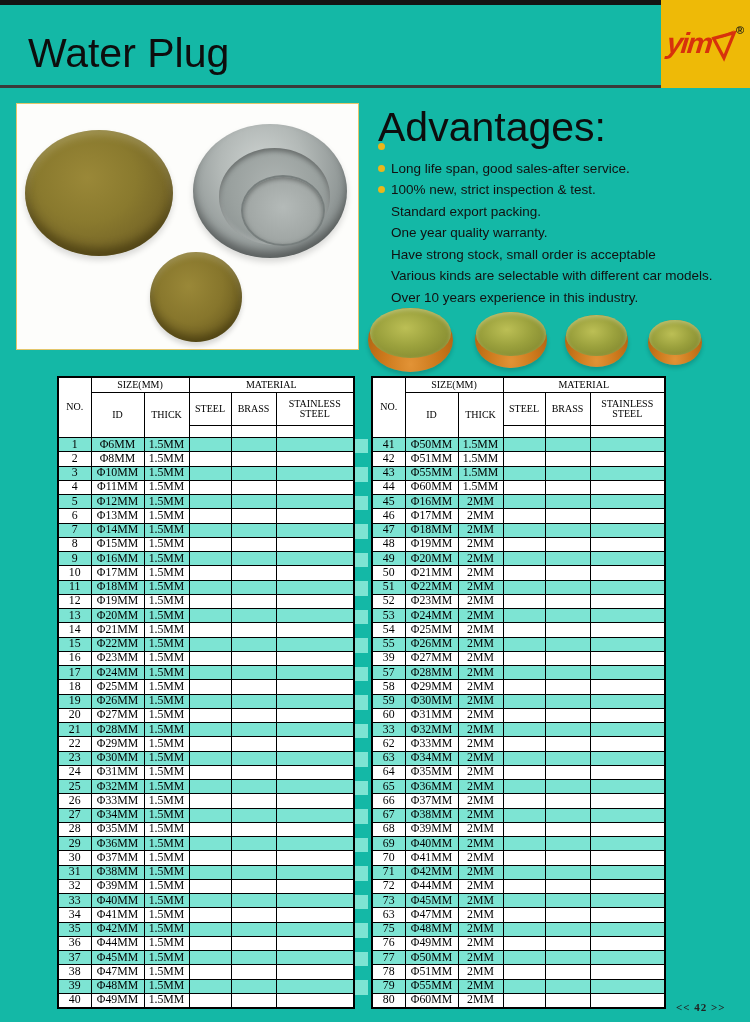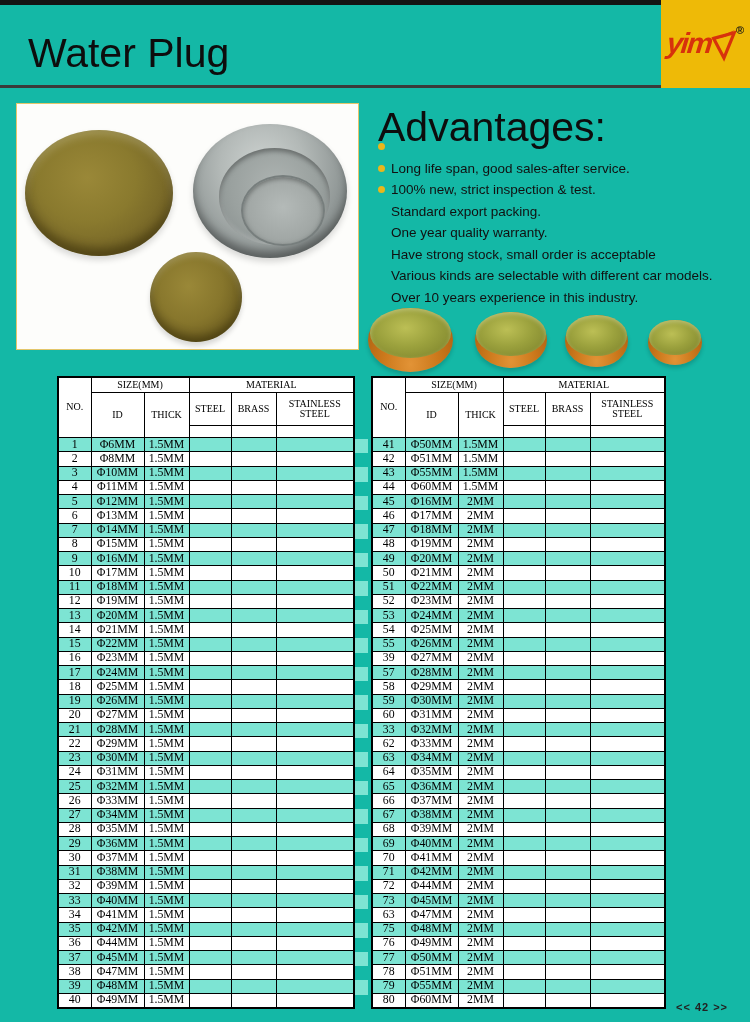--- a/index.html
+++ b/index.html
@@ -67,21 +67,21 @@
   .ptable .r2 th{height:32px;}
   .ptable .r3 td{height:11px;}
   .ptable .th-steel{word-break:break-all;padding:0 5px;}
   .ptable tbody td{height:13.25px;font-size:11.8px;line-height:1;}
   .ptable tbody tr.hl{background:var(--hl);}
 
   
   .gap-stripes{position:absolute;left:355px;top:439px;width:13px;height:570px;
     background:repeating-linear-gradient(180deg,var(--hl) 0px,var(--hl) 14.25px,transparent 14.25px,transparent 28.5px);}
 
-  .page-num{position:absolute;left:676px;top:1001px;font-family:Liberation Sans, sans-serif;
+  .page-num{position:absolute;left:676px;top:1001px;font-family:Liberation Serif, serif;
     font-weight:bold;font-size:11px;letter-spacing:1px;color:#222;}
 </style>
 </head>
 <body>
 
 <div class="page">
 
   <div class="top-strip"></div>
   <div class="title">Water Plug</div>
   <div class="header-line"></div>

